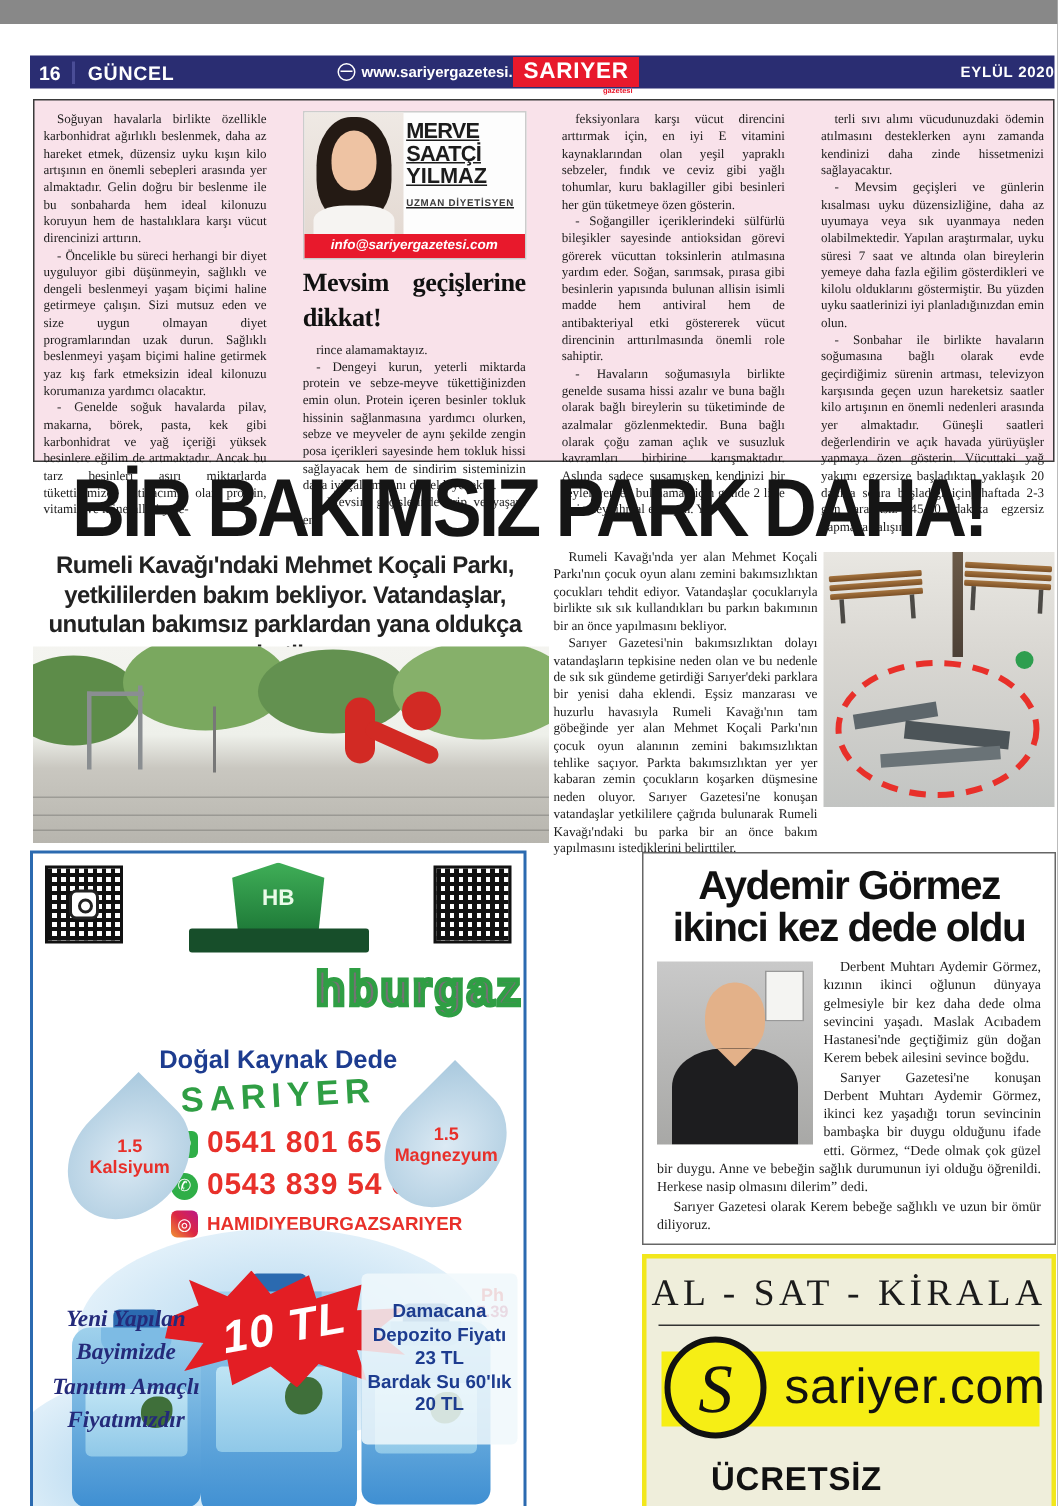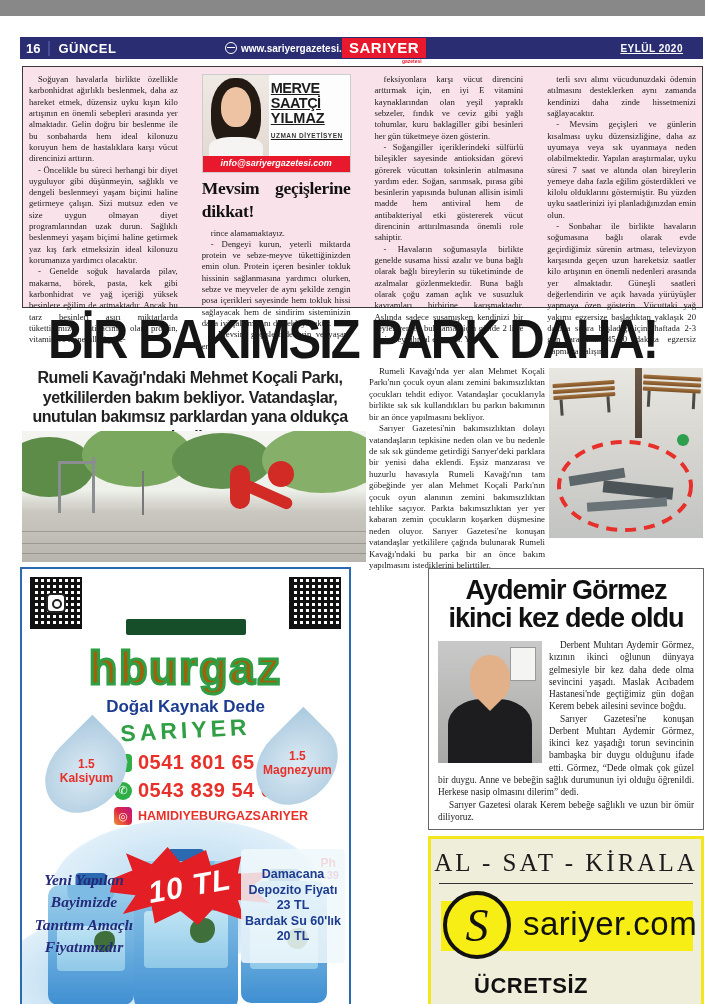--- a/index.html
+++ b/index.html
@@ -13,21 +13,21 @@
   #header {
     position:absolute; left:20px; top:21px; width:683px; height:22px;
     background:#2a2d72; display:flex; align-items:center; color:#fff;
     font-family:"Liberation Sans", sans-serif;
   }
   .hdr-pagenum { font-weight:bold; font-size:13px; padding:0 8px 0 6px; border-right:2px solid #4a4d96; }
   .hdr-section { font-weight:bold; font-size:13px; letter-spacing:.5px; padding-left:8px; }
   .hdr-site { position:absolute; left:205px; display:flex; align-items:center; gap:4px; font-size:10px; font-weight:bold; }
   .hdr-logo { position:absolute; left:322px; top:1px; background:#e8192c; color:#fff; font-weight:900; font-size:15px; letter-spacing:.5px; padding:1px 7px 2px; }
   .hdr-logo-tag { position:absolute; left:382px; top:21px; color:#e8192c; font-size:5px; font-weight:bold; }
-  .hdr-date { position:absolute; right:20px; font-size:10px; font-weight:bold; letter-spacing:.5px;text-decoration:underline; }
+  .hdr-date { position:absolute; right:0; font-size:10px; font-weight:bold; letter-spacing:.5px; }
   .globe { width:12px; height:12px; border-radius:50%; border:1.5px solid #fff; position:relative; }
   .globe::after { content:""; position:absolute; left:1px; right:1px; top:4px; border-top:1px solid #fff; }
   
   #diet {
     position:absolute; left:22px; top:50px; width:681px; height:242px;
     background:#f9e2ea; border:1px solid #3a3a3a; display:flex; gap:24px; padding:7px 6px;
   }
   .diet-col { flex:1 1 0; font-size:8.7px; line-height:1.3; text-align:justify; }
   .diet-col p { text-indent:9px; }
   
@@ -80,22 +80,22 @@
   .qr { position:absolute; width:52px; height:52px; border:2px solid #111;
     background-image:
       repeating-linear-gradient(0deg,#111 0 3px,transparent 3px 6px),
       repeating-linear-gradient(90deg,#111 0 3px,#fff 3px 6px); }
   .qr .ig-center { position:absolute; left:14px; top:14px; width:20px; height:20px; background:#fff; border:2px solid #222; border-radius:5px; }
   .ig-center::after { content:""; position:absolute; left:4px; top:4px; width:6px; height:6px; border:2px solid #222; border-radius:50%; }
   .hb-shield { position:absolute; left:50%; transform:translateX(-50%); top:6px; width:96px; height:46px;
     background:linear-gradient(#3fae57,#1e7a38); clip-path:polygon(50% 0, 82% 22%, 78% 100%, 22% 100%, 18% 22%);
     display:flex; align-items:center; justify-content:center; color:#eafbe9; font-weight:900; font-size:15px; }
   .hb-ribbon { position:absolute; left:50%; transform:translateX(-50%); top:50px; width:120px; height:16px; background:#174e2a; border-radius:2px; }
-  .wa-brand { position:absolute; top:72px; width:100%; text-align:center; font-weight:900; font-size:46px; letter-spacing:2px;
-    color:#a16207; -webkit-text-stroke:3px #2f9e44; text-stroke:3px #2f9e44; }
+  .wa-brand { position:absolute; top:72px; width:100%; text-align:right; font-weight:900; font-size:32px; letter-spacing:2px;
+    color:#737373; -webkit-text-stroke:3px #2f9e44; text-stroke:3px #2f9e44; }
   .wa-tagline { position:absolute; top:128px; width:100%; text-align:center; color:#1d3c8f; font-weight:900; font-size:17px; }
   .wa-city { position:absolute; top:148px; width:100%; text-align:center; color:#2f9e44; font-weight:900; font-size:23px; letter-spacing:4px; transform:rotate(-3deg); }
   .contact { position:absolute; left:92px; top:182px; }
   .contact-row { display:flex; align-items:center; gap:6px; margin-bottom:5px; }
   .c-icon { width:18px; height:18px; border-radius:4px; display:flex; align-items:center; justify-content:center; color:#fff; font-size:11px; }
   .c-phone { background:#2fae47; }
   .c-wapp { background:#2fae47; border-radius:50%; }
   .c-ig { background:linear-gradient(45deg,#f09433,#dc2743,#bc1888); }
   .c-num { color:#e8302a; font-weight:900; font-size:20px; letter-spacing:.5px; }
   .c-ig-text { color:#e8302a; font-weight:900; font-size:12.5px; }
@@ -247,20 +247,21 @@
     <div class="ground-line" style="bottom:30px;"></div>
     <div class="ground-line" style="bottom:18px;"></div>
     <div class="ground-line" style="bottom:8px;"></div>
   </div>
 
   <div id="water-ad">
     <div class="qr" style="left:8px; top:8px;">
         <div class="ig-center"></div>
       </div>
     <div class="qr" style="right:8px; top:8px;"></div>
+    <div class="hb-shield">HB</div>
     <div class="hb-ribbon"></div>
     <div class="wa-brand">hburgaz</div>
     <div class="wa-tagline">Doğal Kaynak Dede</div>
     <div class="wa-city">SARIYER</div>
 
     <div class="contact">
       <div class="contact-row">
         <span class="c-icon c-phone">✆</span>
         <span class="c-num">0541 801 65 40</span>
       </div>

